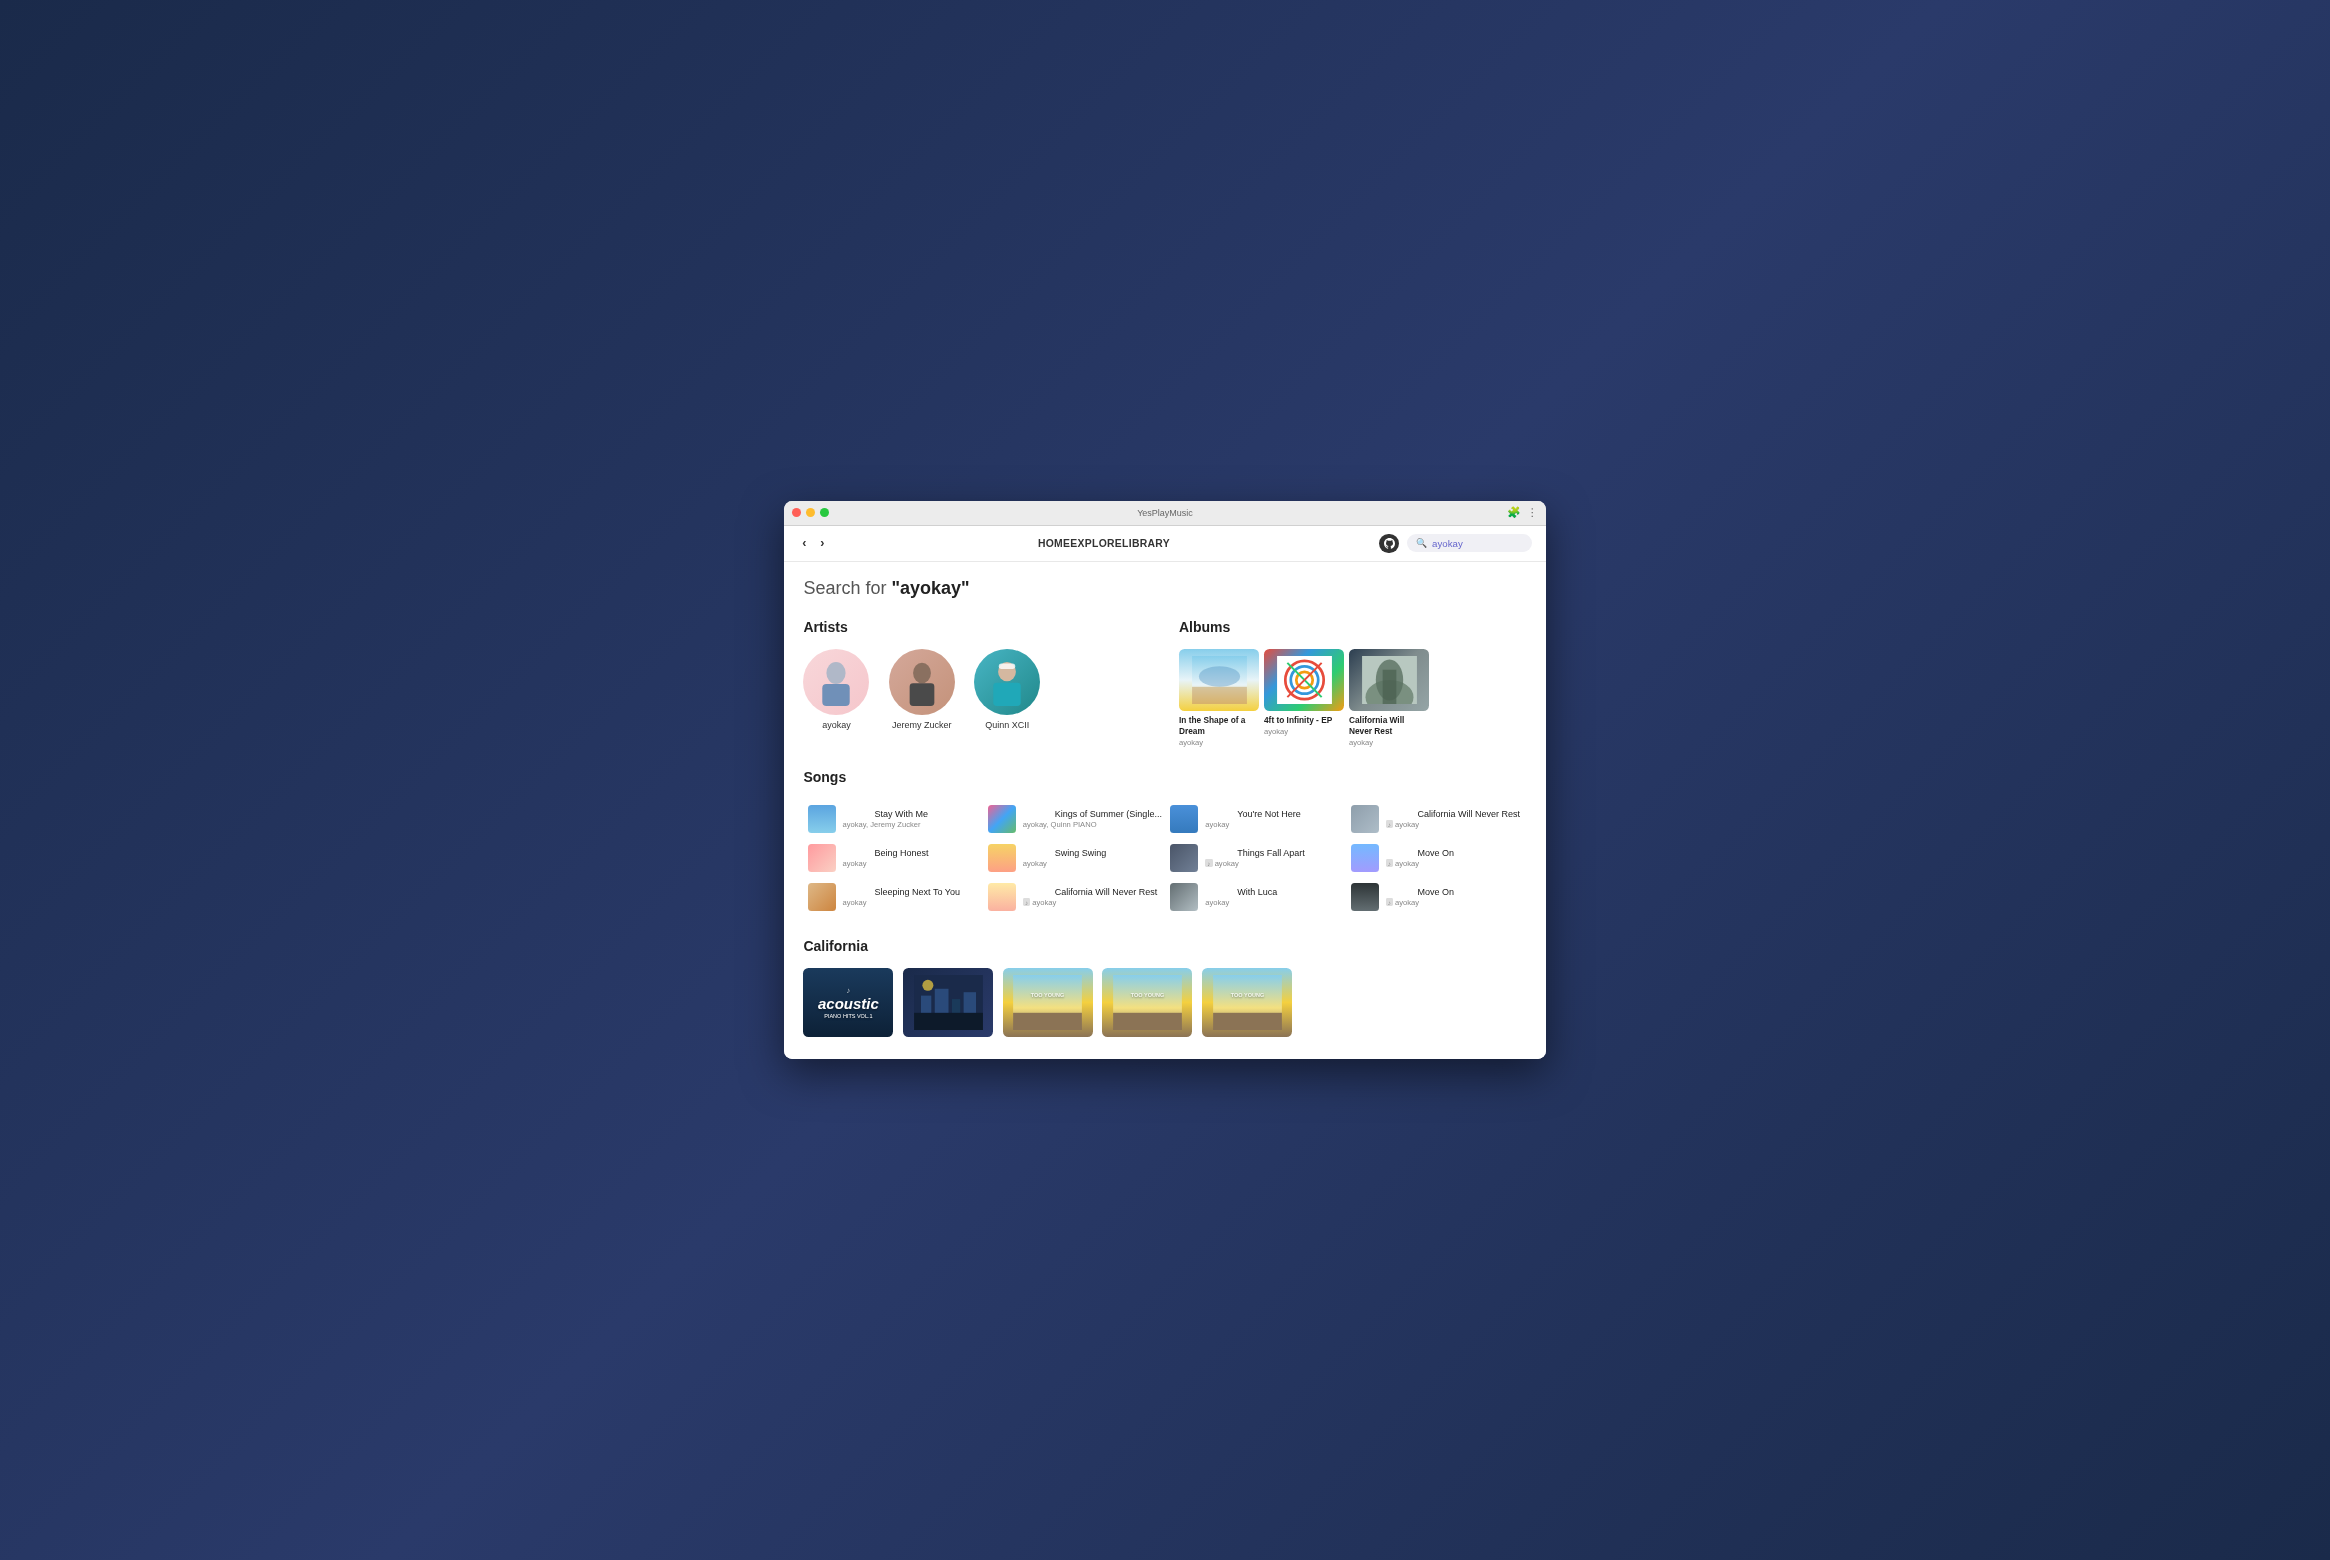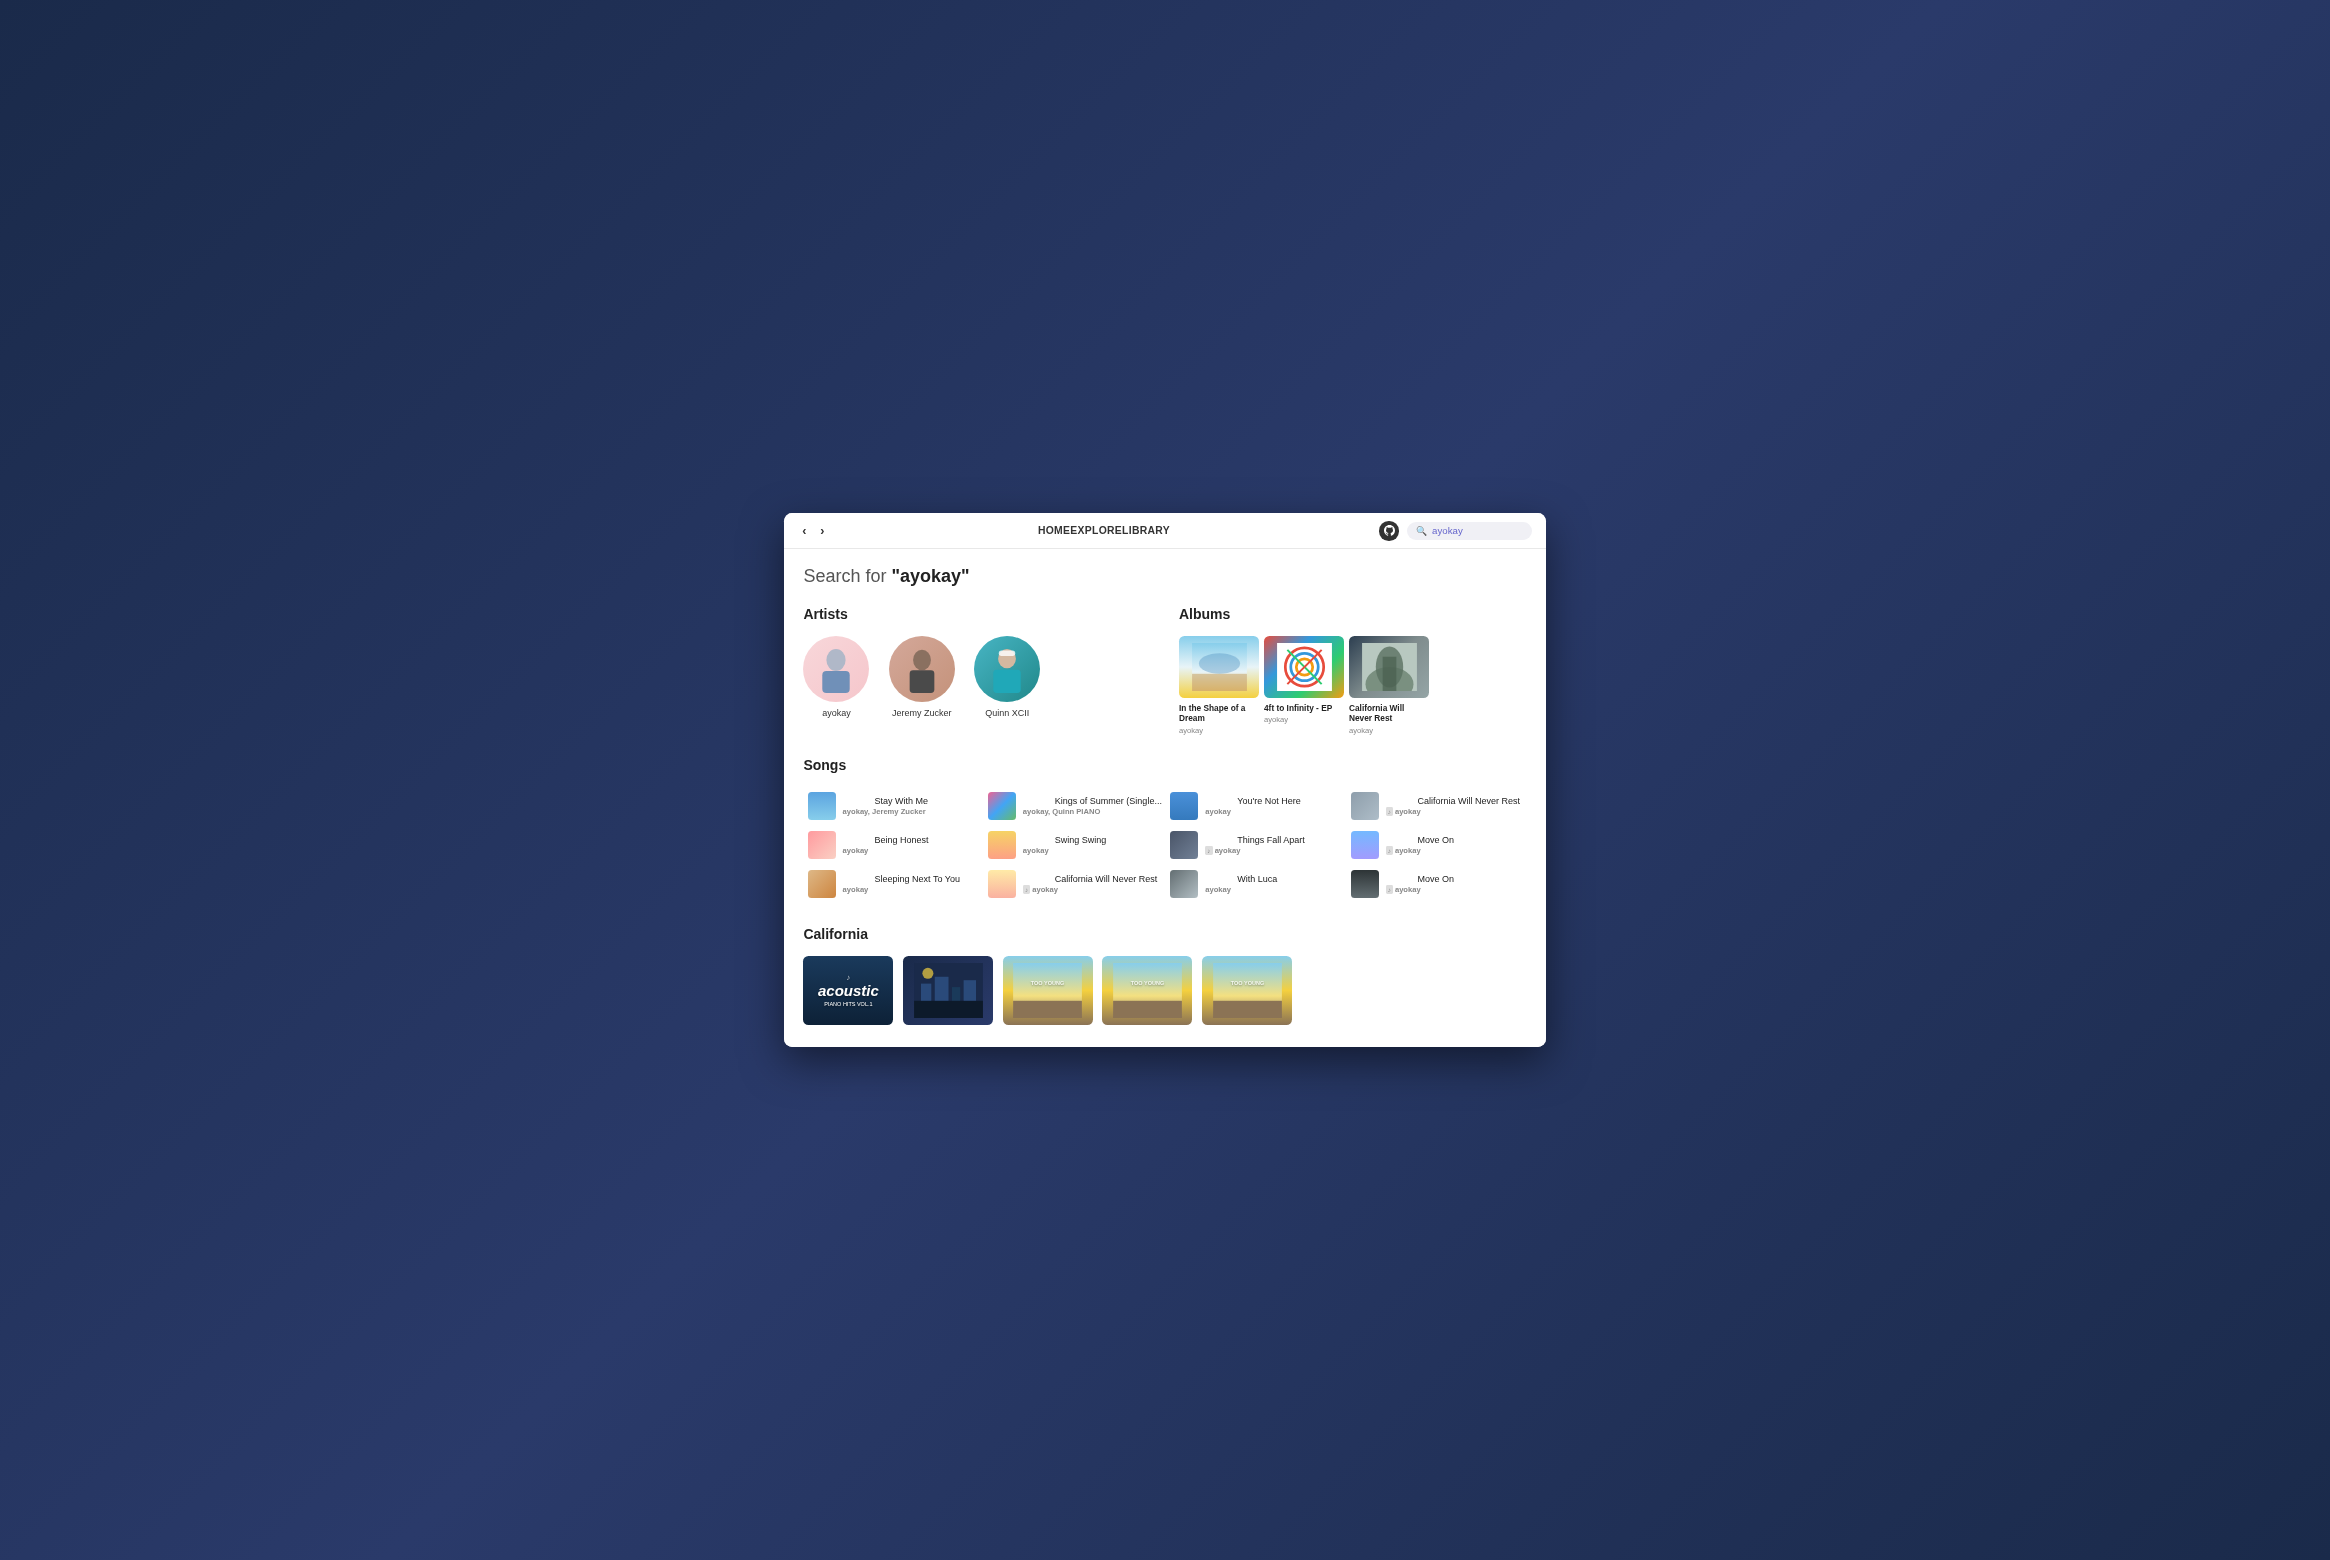--- a/index.html
+++ b/index.html
@@ -281,21 +281,20 @@
       text-overflow: ellipsis;
       margin-left: 32px;
     }
     .song-artist {
       font-size: 7.6px;
       color: #888;
       display: flex;
       align-items: center;
       gap: 2.1px;
       margin-top: 1px;
-      font-weight: bold;
     }
     .song-artist-icon {
       font-size: 6.2px;
       background: #ddd;
       padding: 0.7px 2.1px;
       border-radius: 1.4px;
     }
 
     
     .playlists-section { }
@@ -325,20 +324,32 @@
     .playlist-cover.city { background: linear-gradient(135deg, #1a2a4a, #2a3a6a); }
     .playlist-cover.beach1 { background: linear-gradient(180deg, #87ceeb, #f4d03f, #8B7355); }
     .playlist-cover.beach2 { background: linear-gradient(180deg, #87ceeb, #f4d03f, #8B7355); }
     .playlist-cover.beach3 { background: linear-gradient(180deg, #87ceeb, #f4d03f, #8B7355); }
   </style>
 </head>
 <body>
 
 <div class="window">
 
+  <div class="titlebar">
+    <div class="traffic-lights">
+      <div class="traffic-light tl-red"></div>
+      <div class="traffic-light tl-yellow"></div>
+      <div class="traffic-light tl-green"></div>
+    </div>
+    <span class="titlebar-title">YesPlayMusic</span>
+    <div class="titlebar-actions">
+      <span class="titlebar-icon">🧩</span>
+      <span class="titlebar-icon">⋮</span>
+    </div>
+  </div>
 
   <div class="navbar">
     <div class="nav-arrows">
       <button class="nav-arrow">‹</button>
       <button class="nav-arrow">›</button>
     </div>
     <div class="nav-links">
       <a class="nav-link">HOME</a>
       <a class="nav-link">EXPLORE</a>
       <a class="nav-link">LIBRARY</a>

